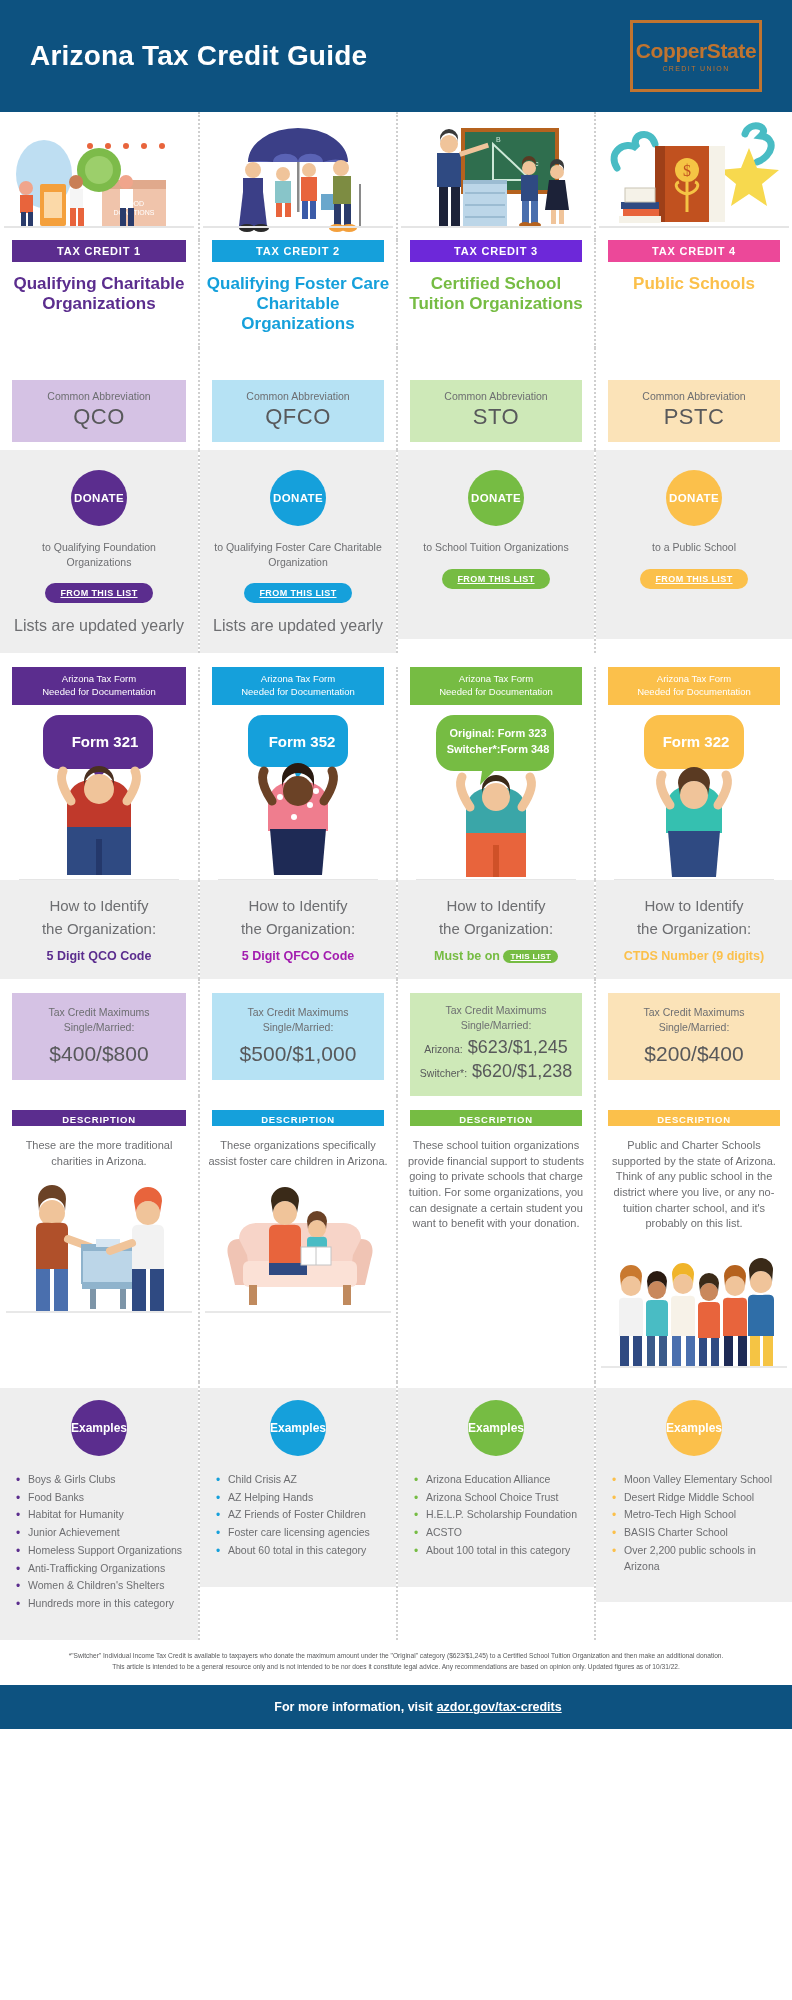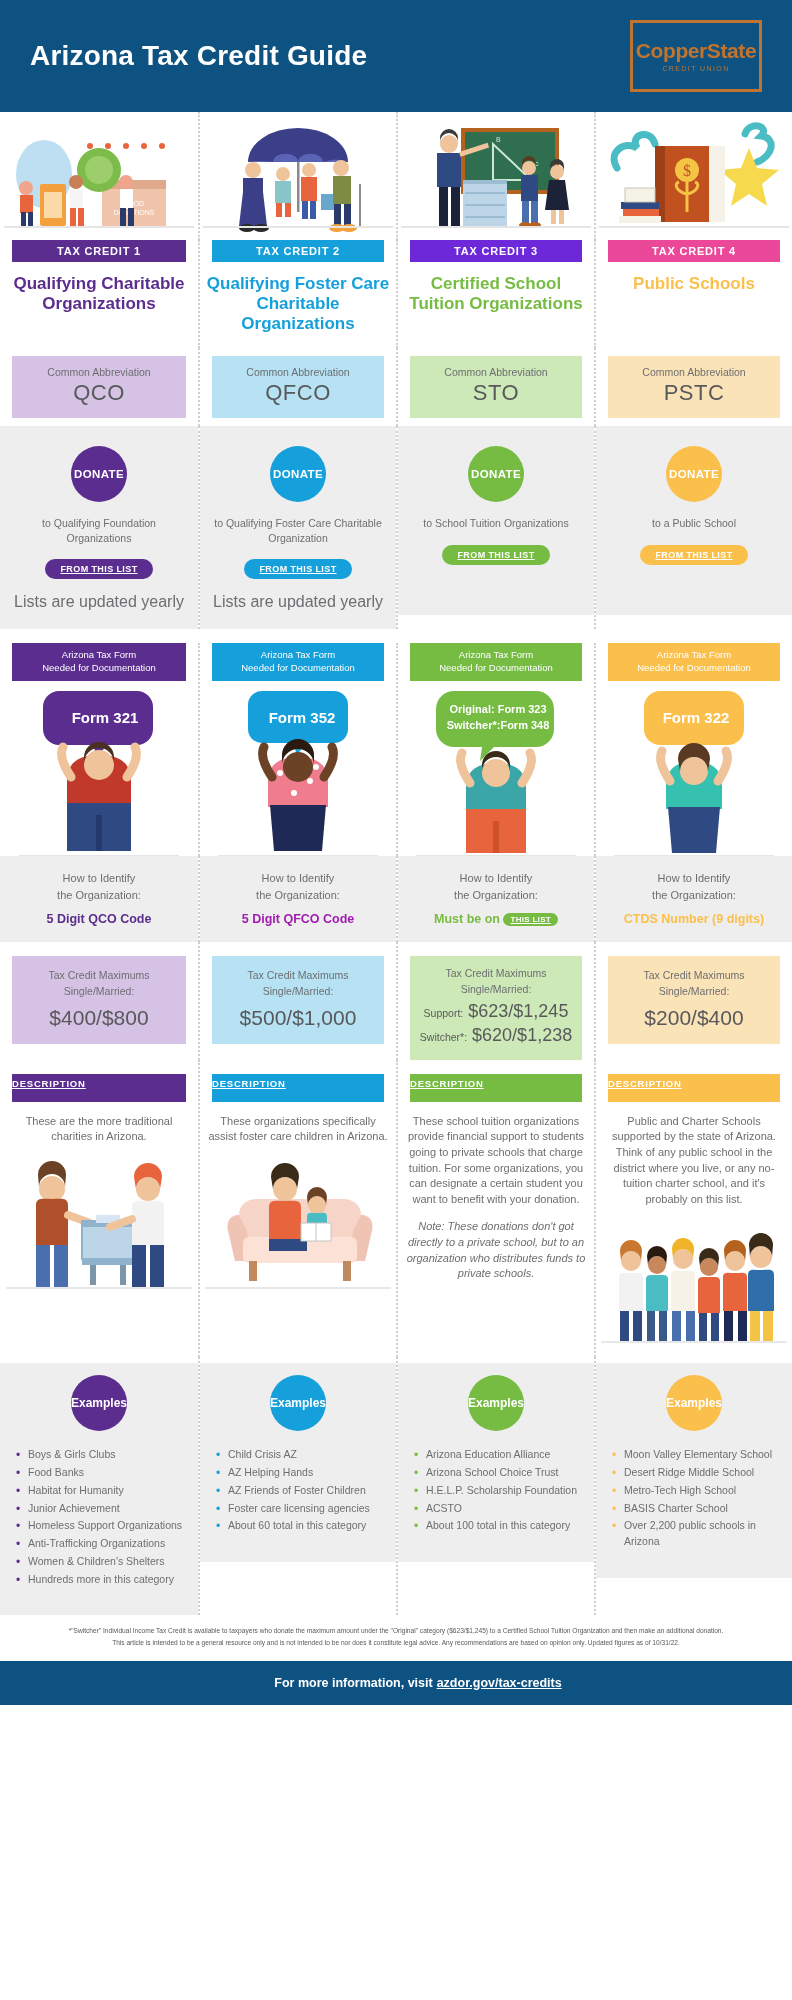--- a/index.html
+++ b/index.html
@@ -60,21 +60,21 @@
   
   .tc-title {
     text-align:center;
     font-size: 17px; font-weight: bold;
     line-height: 1.18;
     padding: 12px 6px 0 6px;
     min-height: 86px;
   }
 
   
-  .abbr-wrap { padding: 8px 12px; }
+  .abbr-wrap { padding: 8px 12px; margin-top: 24px; }
   .abbr {
     padding: 10px 4px 12px 4px;
     text-align:center;
   }
   .abbr-label { font-size: 10.5px; color:#6d6e71; }
   .abbr-value { font-size: 22px; color:#58595b; margin-top: 2px; letter-spacing:.5px;}
 
   
   .panel { background:#eeeeee; padding: 14px 12px 18px 12px; }
 
@@ -98,41 +98,41 @@
   .form-band {
     margin: 0 12px;
     padding: 6px 4px;
     color:#fff; text-align:center;
     font-size: 9.5px; line-height: 1.35;
   }
   .person-wrap { height: 175px; display:flex; align-items:flex-start; justify-content:center; padding-top:4px;}
 
   
   .identify { background:#eeeeee; padding: 14px 10px 16px 10px; text-align:center; }
-  .identify-lead { font-size: 11px; line-height:1.55; color:#6d6e71;}
+  .identify-lead { font-size: 15px; line-height:1.55; color:#6d6e71;}
   .identify-val { font-size: 12.5px; font-weight:bold; margin-top:8px; }
   .mini-pill {
     display:inline-block; padding: 2px 7px; border-radius: 9px;
     color:#fff; font-size:8px; font-weight:bold; letter-spacing:.3px;
     text-decoration:underline; vertical-align: middle;
   }
 
   
   .max-wrap { padding: 14px 12px 0 12px; }
   .maxbox { padding: 12px 6px 14px 6px; text-align:center; }
   .max-lead { font-size: 10.5px; line-height:1.5; color:#6d6e71;}
   .max-val { font-size: 21px; color:#58595b; margin-top:6px; }
   .max-row { font-size: 18px; color:#58595b; margin-top:3px; white-space:nowrap;}
   .max-row .tag { font-size: 10.5px; }
 
   
   .desc-band { padding: 14px 12px 0 12px; }
   .desc-label {
-    height: 28px; line-height:20px; 
-    color:#fff; font-size: 9.5px; font-weight:bold; letter-spacing:.8px;text-decoration:underline;
+    height: 16px; line-height:20px; text-align:center;
+    color:#fff; font-size: 9.5px; font-weight:bold; letter-spacing:.8px;
   }
   .desc-text { text-align:center; font-size: 11px; line-height:1.42; padding: 12px 8px 0 8px; color:#6d6e71;}
   .desc-note { font-style: italic; }
 
   .desc-illo { height: 110px; display:flex; align-items:flex-end; justify-content:center; padding-bottom:6px;}
 
   
   .ex-panel { background:#eeeeee; padding: 12px 0 26px 0; margin-top: 6px; }
   .ex-circle {
     width: 56px; height:56px; border-radius:50%;
@@ -508,21 +508,21 @@
         <div class="max-lead">Tax Credit Maximums<br>Single/Married:</div>
         <div class="max-val">$500/$1,000</div>
       </div>
         </div>
     </div>
     <div class="col">
       <div class="max-wrap">
           <div class="maxbox" style="background:#cee9b8; padding-top:10px">
         <div class="max-lead">Tax Credit Maximums<br>Single/Married:</div>
         <div class="max-row">
-          <span class="tag">Support:</span>
+          <span class="tag">Arizona:</span>
           <span>$623/$1,245</span>
         </div>
         <div class="max-row">
           <span class="tag">Switcher*:</span>
           <span>$620/$1,238</span>
         </div>
       </div>
         </div>
     </div>
     <div class="col">
@@ -589,21 +589,20 @@
           <path d="M111 74 L111 92" stroke="#c4c4c4"></path>
           <rect x="0" y="138" width="186" height="2" fill="#e8e8e8"></rect>
         </svg>
       </div>
     </div>
     <div class="col">
       <div class="desc-band">
           <div class="desc-label" style="background:#76bc43">DESCRIPTION</div>
         </div>
       <div class="desc-text">These school tuition organizations provide financial support to students going to private schools that charge tuition. For some organizations, you can designate a certain student you want to benefit with your donation.</div>
-      <div class="desc-text desc-note">Note: These donations don't got directly to a private school, but to an organization who distributes funds to private schools.</div>
     </div>
     <div class="col">
       <div class="desc-band">
           <div class="desc-label" style="background:#fbc04b">DESCRIPTION</div>
         </div>
       <div class="desc-text">Public and Charter Schools supported by the state of Arizona. Think of any public school in the district where you live, or any no-tuition charter school, and it's probably on this list.</div>
       <div class="desc-illo" style="height:150px">
         <svg width="186" height="140" viewBox="0 0 186 140">
           <g>
             <circle cx="30" cy="50" r="10" fill="#f0c49a"></circle>

